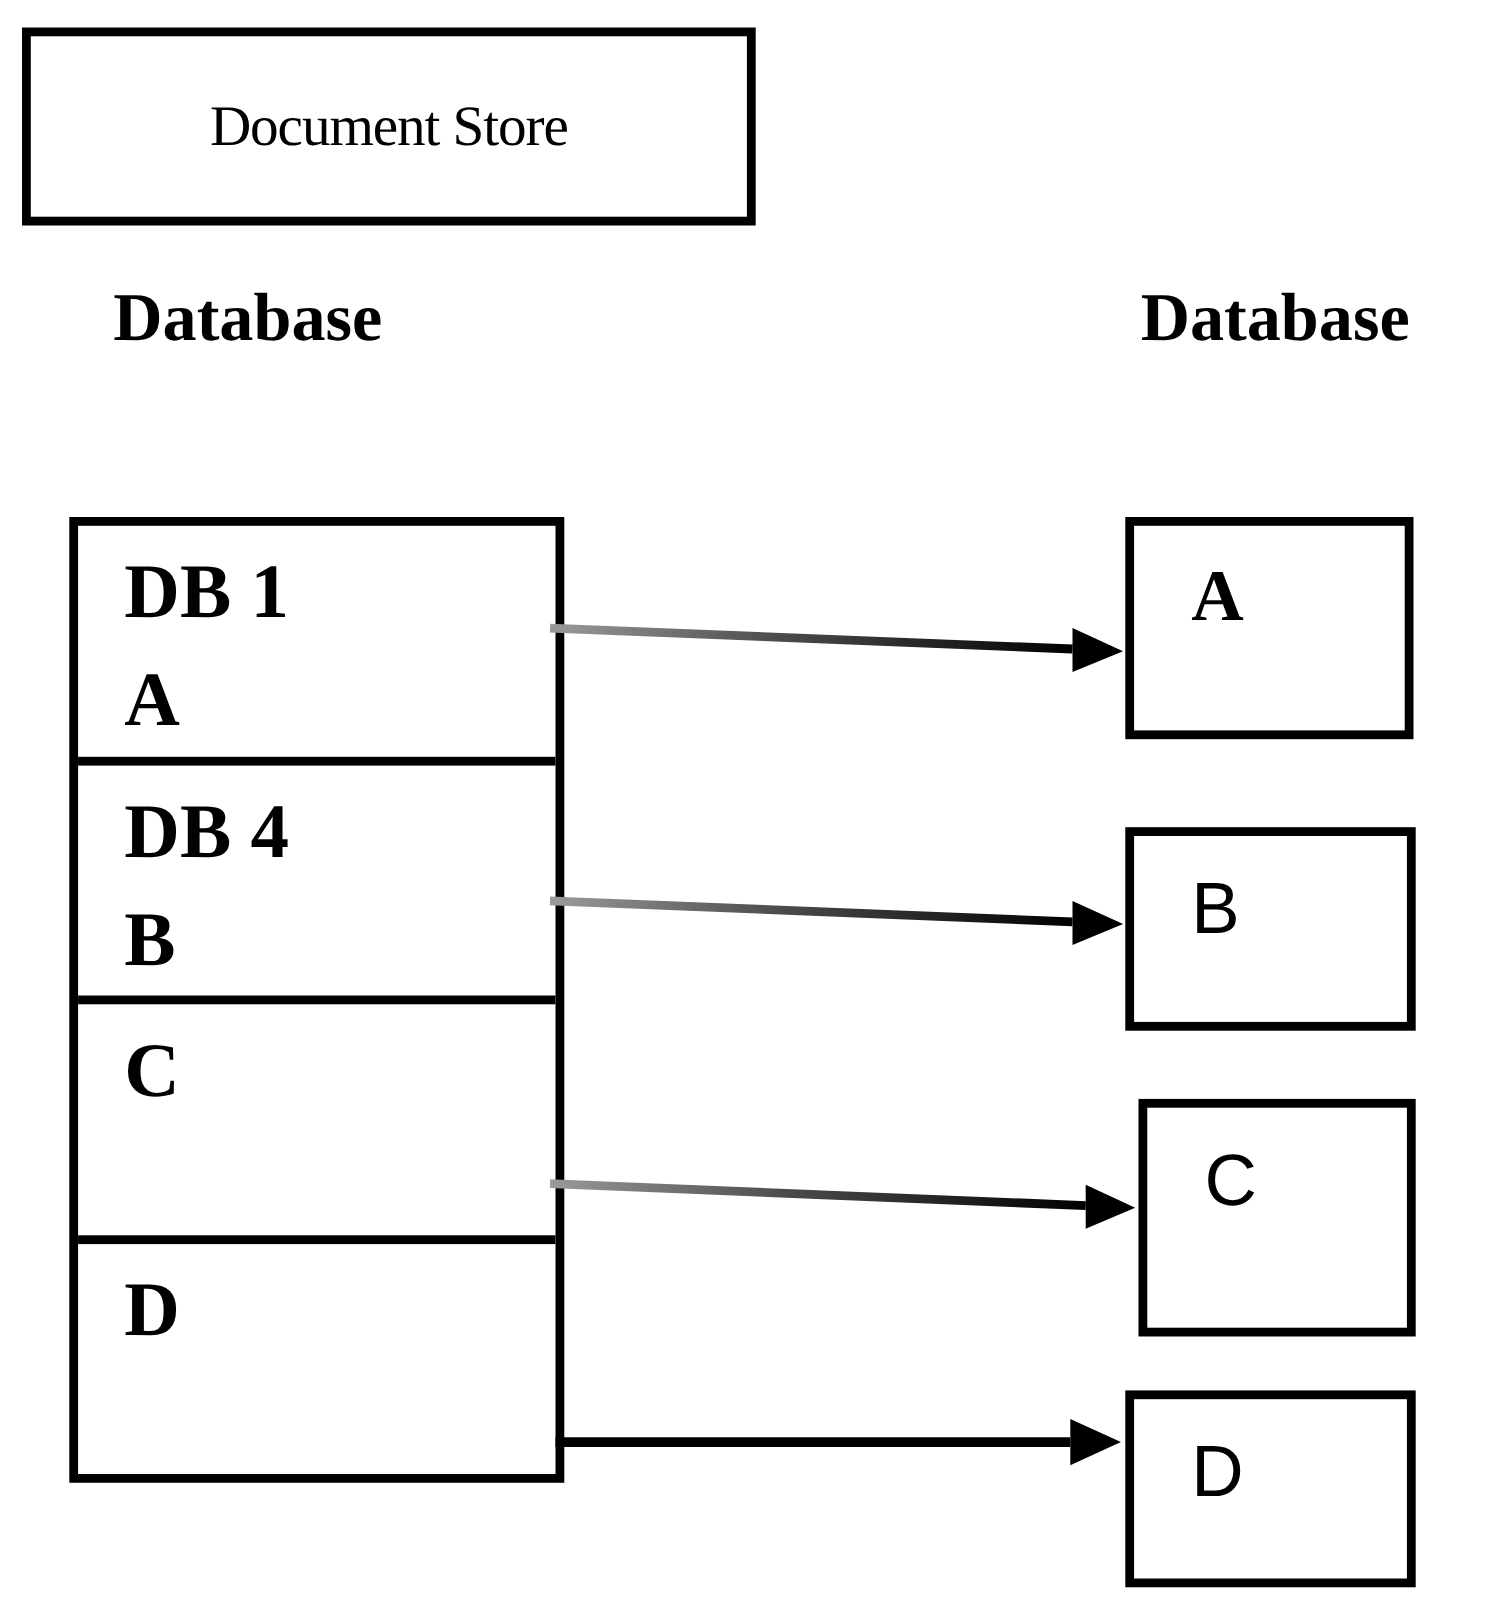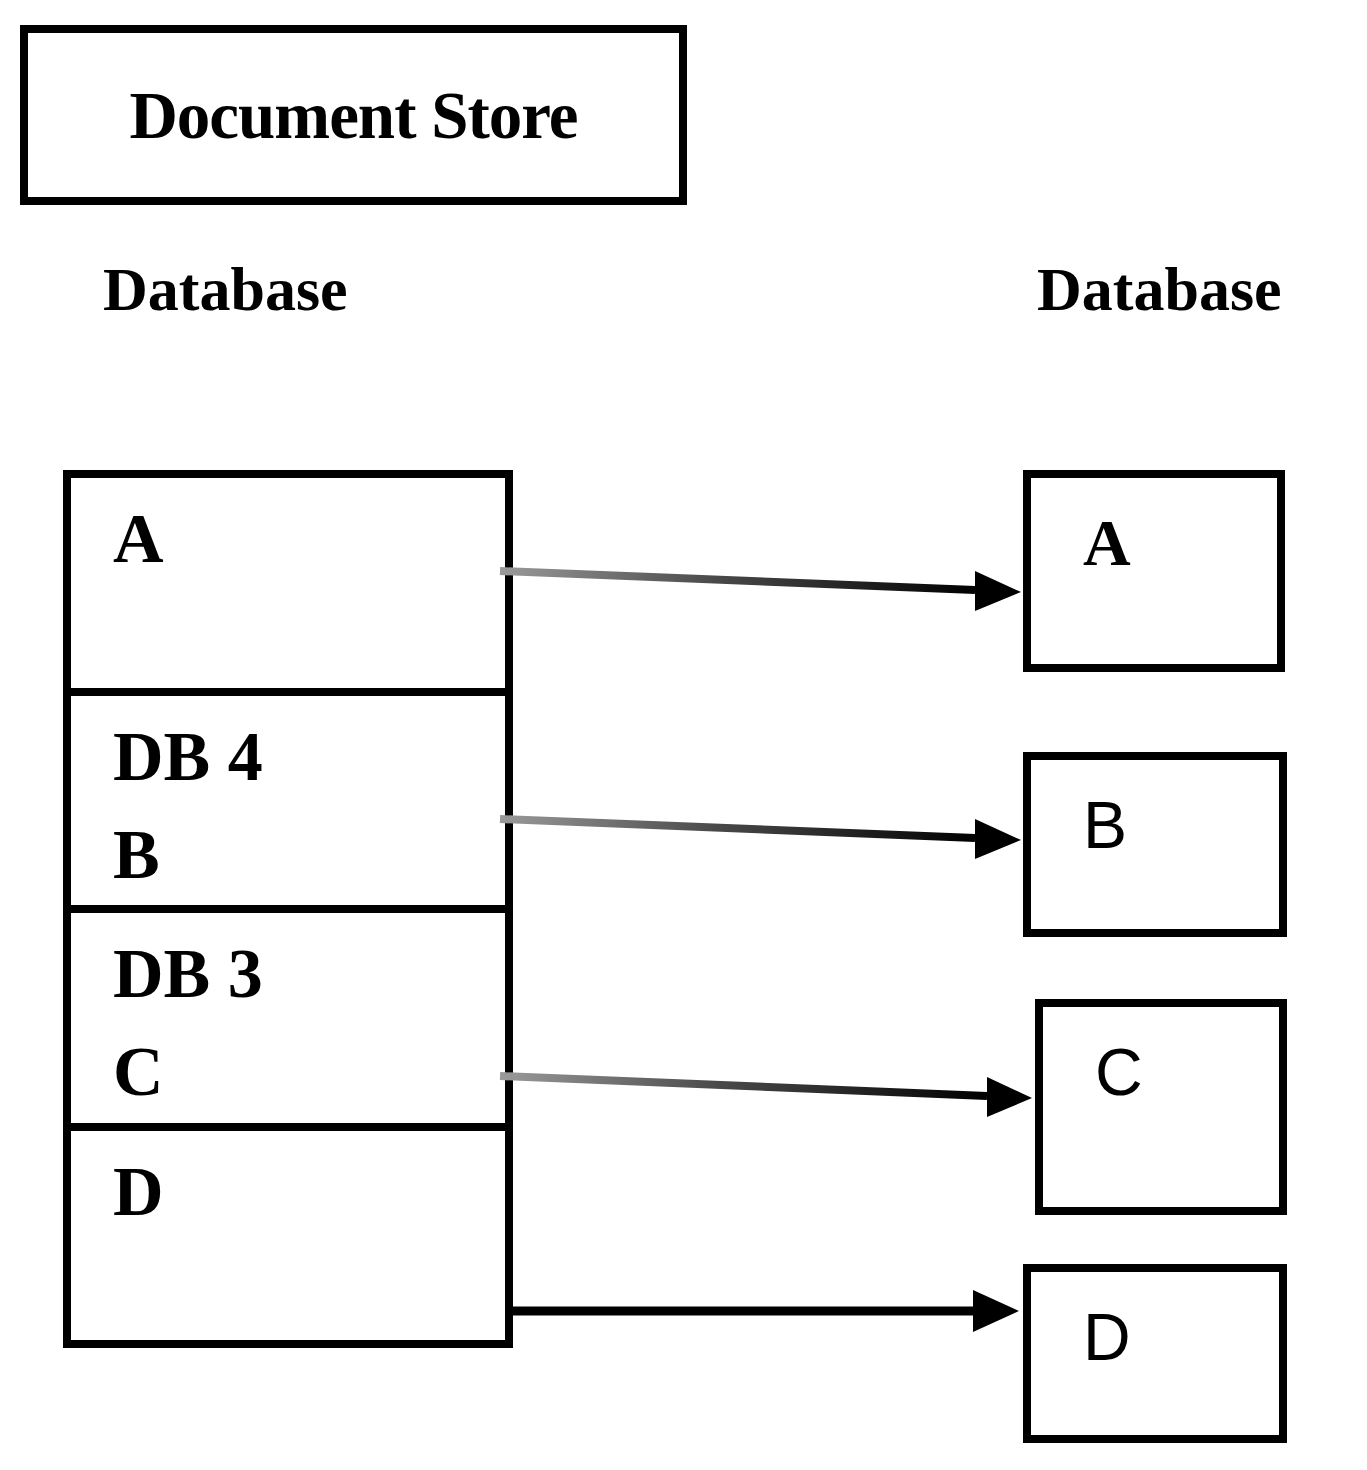--- a/index.html
+++ b/index.html
@@ -24,22 +24,22 @@
   }
   
   .doc-store {
     left: 20px; top: 25px;
     width: 667px; height: 180px;
     display: flex;
     align-items: center;
     justify-content: center;
   }
   .doc-store span {
-    font-size: 67px;
-    font-weight: bold;
+    font-size: 52px;
+    font-weight: normal;
     letter-spacing: -1px;
     white-space: nowrap;
   }
   
   .col-header {
     position: absolute;
     font-size: 62px;
     font-weight: bold;
     line-height: 1;
     white-space: nowrap;
@@ -104,28 +104,28 @@
 
   <div class="box doc-store">
     <span>Document Store</span>
   </div>
 
   <div class="col-header left">Database</div>
   <div class="col-header right">Database</div>
 
   <div class="box db-table">
     <div class="db-row">
+      <span>DB 1</span>
       <span>A</span>
     </div>
     <div class="db-row">
       <span>DB 4</span>
       <span>B</span>
     </div>
     <div class="db-row">
-      <span>DB 3</span>
       <span>C</span>
     </div>
     <div class="db-row">
       <span>D</span>
     </div>
   </div>
 
   <div id="box-a" class="target-box serif">
     <span>A</span>
   </div>

